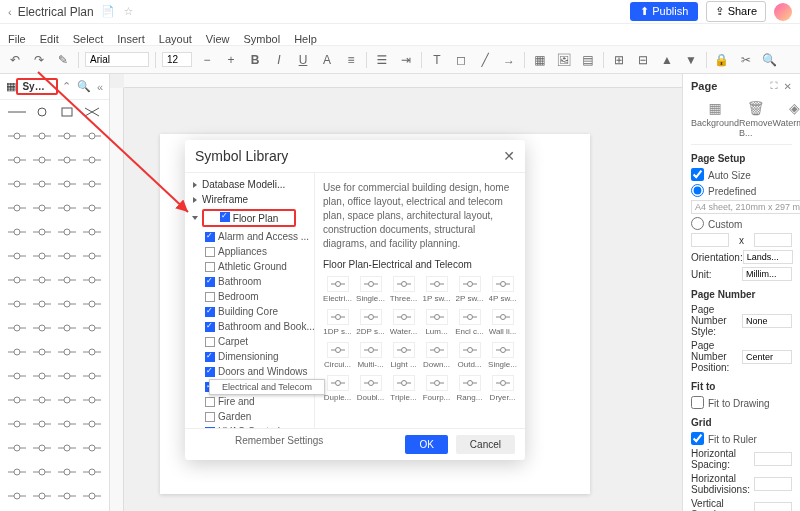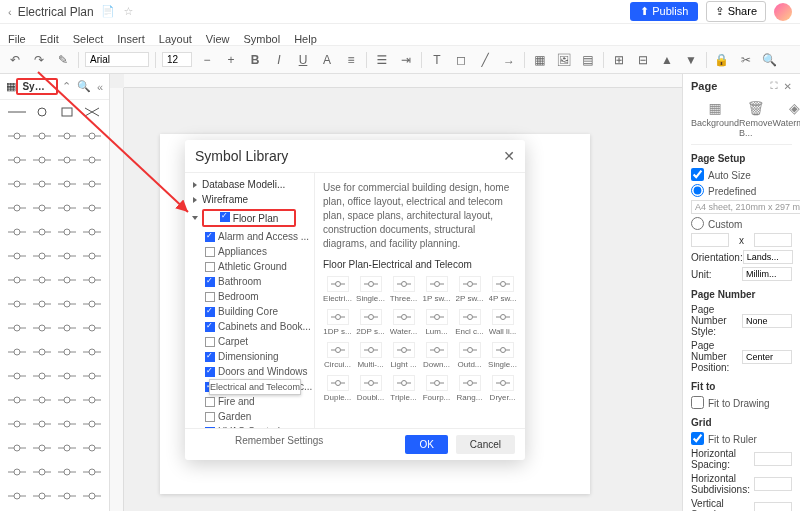--- a/index.html
+++ b/index.html
@@ -54,21 +54,21 @@
 .tree{width:130px;border-right:1px solid #eee;overflow:auto;padding:4px 0;font-size:10px}
 .tree .item{padding:2px 4px 2px 16px;cursor:pointer;white-space:nowrap;overflow:hidden;text-overflow:ellipsis;display:flex;align-items:center;gap:3px}
 .tree .item.cat{padding-left:8px;color:#333}
 .tree .item.sub{padding-left:20px;color:#555}
 .tree .caret{display:inline-block;width:0;height:0;border-top:3px solid transparent;border-bottom:3px solid transparent;border-left:4px solid #666;margin-right:2px}
 .tree .caret.open{transform:rotate(90deg)}
 .tree .hl{border:2px solid #e33;border-radius:2px;padding:1px 16px}
 .tree .cb{width:10px;height:10px;border:1px solid #999;display:inline-block;flex-shrink:0}
 .tree .cb.on{background:#2060ff;border-color:#2060ff;position:relative}
 .tree .cb.on:after{content:"✓";color:#fff;font-size:8px;position:absolute;top:-2px;left:0}
-.tree .tooltip{position:absolute;background:#fff;border:1px solid #ccc;padding:2px 0;font-size:9px;margin-left:4px;box-shadow:0 1px 3px rgba(0,0,0,.2)}
+.tree .tooltip{position:absolute;background:#fff;border:1px solid #ccc;padding:2px 12px;font-size:9px;margin-left:4px;box-shadow:0 1px 3px rgba(0,0,0,.2)}
 .preview{flex:1;padding:8px;overflow:auto;font-size:10px}
 .preview .desc{color:#666;line-height:1.4;margin-bottom:8px}
 .preview .sub{font-size:10px;color:#333;margin-bottom:6px}
 .preview .grid{display:grid;grid-template-columns:repeat(6,1fr);gap:6px 4px}
 .preview .cell{display:flex;flex-direction:column;align-items:center;gap:2px}
 .preview .cell .ic{width:22px;height:16px;border:1px solid #eee;display:flex;align-items:center;justify-content:center}
 .preview .cell .lbl{font-size:8px;color:#666;white-space:nowrap;overflow:hidden;text-overflow:ellipsis;max-width:30px}
 .modal-foot{display:flex;align-items:flex-start;justify-content:flex-end;gap:8px;padding:6px 10px;border-top:1px solid #eee}
 .modal-foot .rem{font-size:10px;color:#666;margin-right:auto;margin-left:40px}
 .modal-foot button{border:none;border-radius:2px;padding:4px 14px;font-size:10px;cursor:pointer}
@@ -779,21 +779,21 @@
         <div class="item sub">
           <span class="cb"></span>
           <span>Bedroom</span>
         </div>
         <div class="item sub">
           <span class="cb on"></span>
           <span>Building Core</span>
         </div>
         <div class="item sub">
           <span class="cb on"></span>
-          <span>Cabinets and Book...</span>
+          <span>Bathroom and Book...</span>
         </div>
         <div class="item sub">
           <span class="cb"></span>
           <span>Carpet</span>
         </div>
         <div class="item sub">
           <span class="cb on"></span>
           <span>Dimensioning</span>
         </div>
         <div class="item sub">

